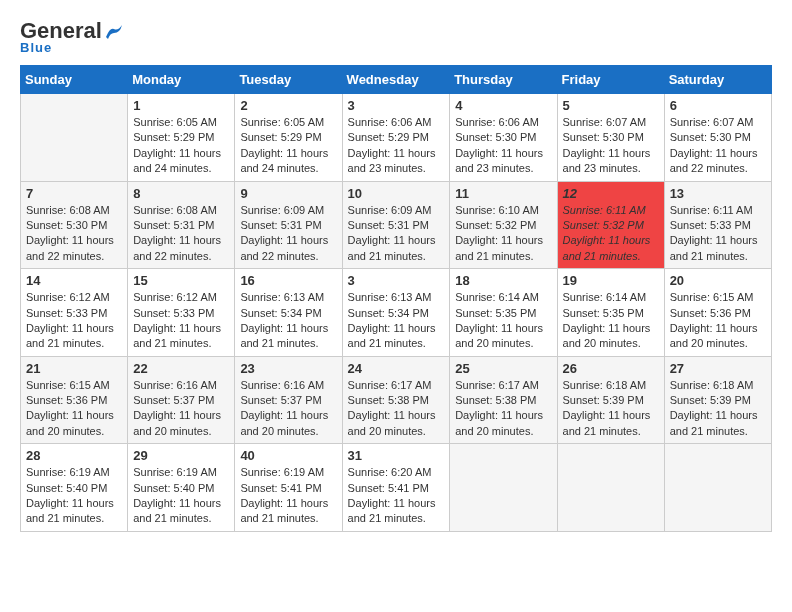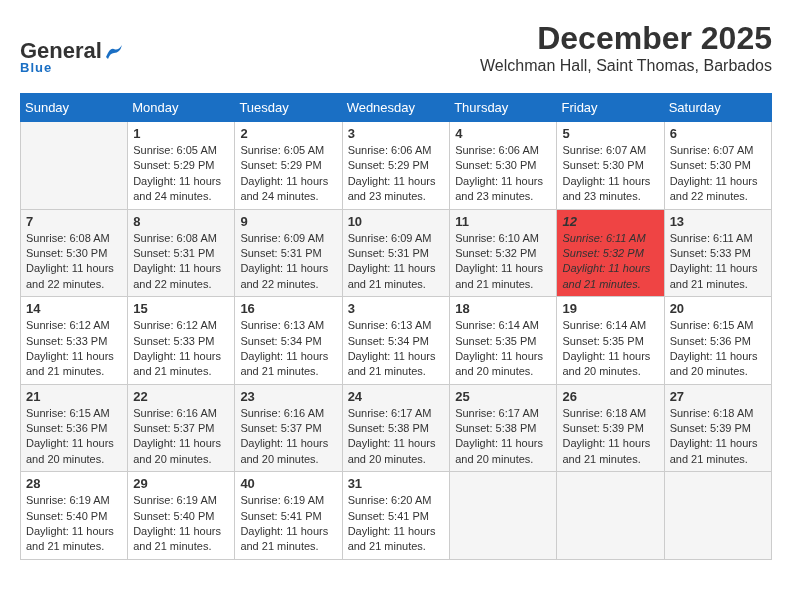--- a/index.html
+++ b/index.html
@@ -6,22 +6,22 @@
     body {
       font-family: Arial, sans-serif;
       background: #fff;
       width: 792px;
       min-height: 612px;
       padding: 20px;
     }
     .header-area {
       display: flex;
       justify-content: space-between;
-      align-items: flex-end;
-      margin-bottom: 18px;
+      align-items: center;
+      margin-bottom: 10px;
     }
     .logo {
       display: flex;
       flex-direction: column;
       align-items: flex-start;
     }
     .logo-text {
       font-size: 22px;
       font-weight: bold;
       color: #333;
@@ -57,21 +57,21 @@
     }
     .calendar {
       width: 100%;
       border-collapse: collapse;
       border: 1px solid #ccc;
     }
     .calendar th {
       background-color: #1a6fc4;
       color: #fff;
       font-size: 13px;
-      font-weight: normal;
+      font-weight: bold;
       padding: 6px 4px;
       text-align: left;
       border: 1px solid #1a6fc4;
     }
     .calendar td {
       vertical-align: top;
       border: 1px solid #ccc;
       padding: 4px 5px;
       min-height: 80px;
       height: 80px;
@@ -103,24 +103,20 @@
 <div class="header-area">
   <div class="logo">
     <div style="display:flex; align-items:center;">
       <span class="logo-text">
         <span class="general">General</span><svg class="logo-icon" viewBox="0 0 18 14">
           <path d="M2 12 Q6 2 10 4 Q14 6 18 0 Q16 8 10 8 Q6 8 4 14Z" fill="#1a6fc4"></path>
         </svg>
       </span>
     </div>
     <div class="logo-sub">Blue</div>
-  </div>
-  <div class="title-area">
-    <div class="main-title">December 2025</div>
-    <div class="subtitle">Welchman Hall, Saint Thomas, Barbados</div>
   </div>
 </div>
 
 <table class="calendar">
   <thead>
     <tr>
       <th>Sunday</th>
       <th>Monday</th>
       <th>Tuesday</th>
       <th>Wednesday</th>

